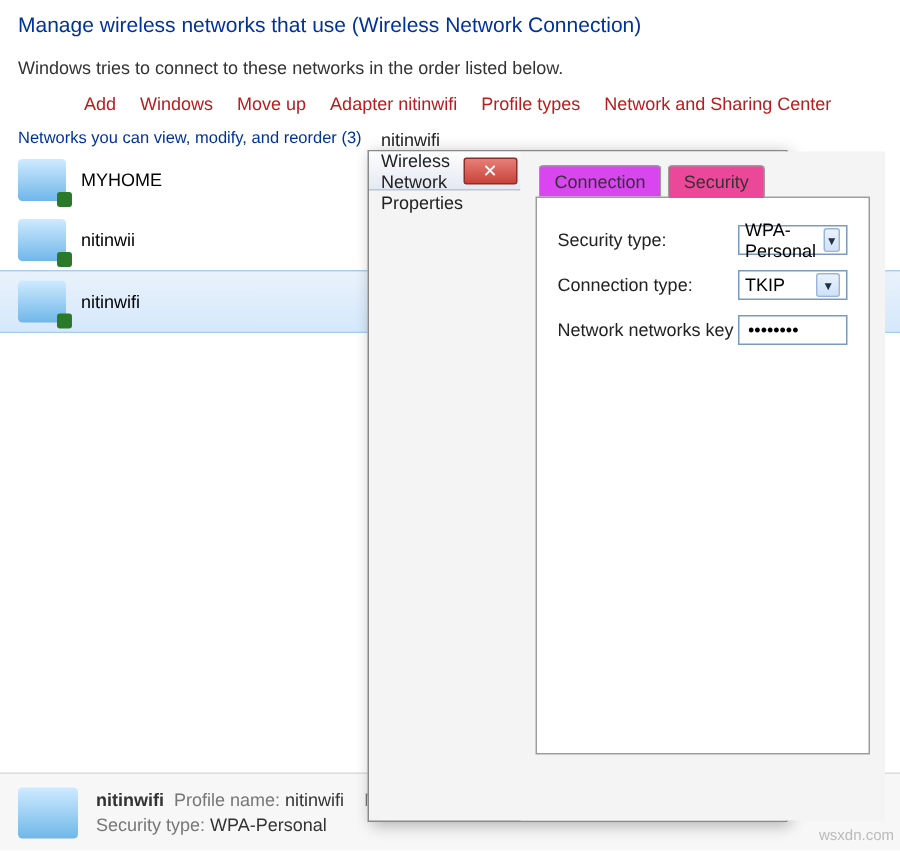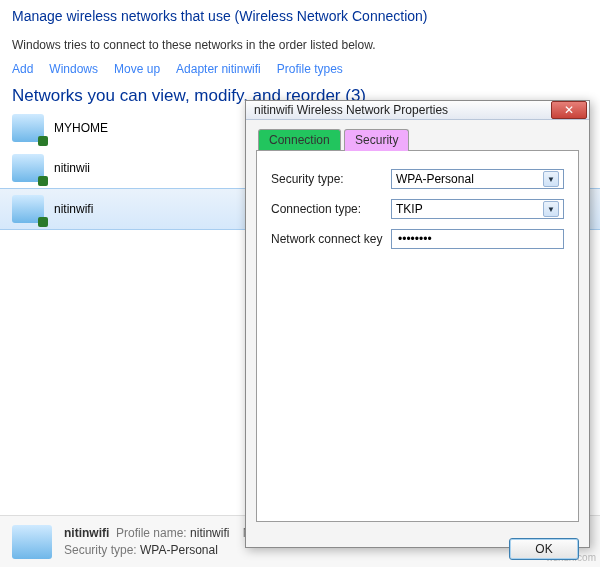--- a/index.html
+++ b/index.html
@@ -1,45 +1,45 @@
 <!DOCTYPE html>
 <html><head>
 <meta charset="utf-8">
 <style>
   * { box-sizing: border-box; font-family: "Segoe UI", Tahoma, sans-serif; font-size: 12px; }
   body { margin: 0; width: 600px; height: 567px; background: #fff; overflow: hidden; position: relative; }
   .header { padding: 8px 12px 4px; }
   .title { color: #003399; font-size: 14px; }
   .subtitle { color: #333; margin-top: 14px; }
-  .toolbar { padding: 6px 12px; display: flex; gap: 16px; color: #3b82f6; }
+  .toolbar { padding: 6px 12px; display: flex; gap: 16px; color: #b91c1c; margin-left: 44px; }
   .toolbar span { cursor: pointer; }
-  .section-label { color: #003399; padding: 4px 12px 2px; font-size: 17px; }
+  .section-label { color: #003399; padding: 4px 12px 2px; font-size: 11px; }
   .net-list { }
   .net-row { display: flex; align-items: center; gap: 10px; padding: 6px 12px; }
   .net-row.selected { background: linear-gradient(#e9f2fb,#d5e8fb); border: 1px solid #a7cdf0; border-left: none; border-right: none; }
   .net-icon { width: 32px; height: 28px; background: linear-gradient(#cfeaff,#6fb7e9); border-radius: 3px; position: relative; }
   .net-icon::after { content:""; position:absolute; right:-4px; bottom:-4px; width:10px; height:10px; background:#2a7a2a; border-radius:2px; }
   .net-name { color: #000; }
   .detail-bar { position: absolute; left: 0; right: 0; bottom: 0; height: 52px; border-top: 1px solid #ddd; background: #f7f7f7; display: flex; align-items: center; padding: 0 12px; gap: 12px; }
   .detail-icon { width: 40px; height: 34px; background: linear-gradient(#cfeaff,#6fb7e9); border-radius: 3px; }
   .detail-name { font-weight: bold; color: #333; }
   .detail-grid { color: #666; line-height: 1.4; }
   .detail-grid .lbl { color: #777; }
   .detail-grid .val { color: #333; }
   .watermark { position:absolute; right:4px; bottom:4px; color:#bbb; font-size:10px; }
 
   
-  .dialog { position: absolute; left: 245px; top: 100px; width: 345px; height: 448px; background: #f4f4f4; border: 1px solid #8a8a8a; box-shadow: 2px 2px 10px rgba(0,0,0,.3); display:flex; flex-direction:column; }
+  .dialog { position: absolute; left: 245px; top: 100px; width: 280px; height: 448px; background: #f4f4f4; border: 1px solid #8a8a8a; box-shadow: 2px 2px 10px rgba(0,0,0,.3); display:flex; flex-direction:row; }
   .dlg-title { height: 26px; background: linear-gradient(#fdfdfd,#e4e9f2); display:flex; align-items:center; padding:0 2px 0 8px; color:#222; border-bottom:1px solid #b9c6d9; }
   .dlg-title-text { flex:1; font-size:12px; }
   .dlg-close { width:36px; height:18px; background: linear-gradient(#e67f78,#c8433a); border:1px solid #8b2e27; border-radius:2px; color:#fff; display:flex; align-items:center; justify-content:center; cursor:pointer; font-size:10px; line-height:1; }
   .dlg-body { flex:1; padding: 8px 10px; background:#f4f4f4; }
   .tabs { position:relative; height:22px; margin-left:2px; }
-  .tab { display:inline-block; padding:3px 10px 4px; border:1px solid #9c9c9c; border-bottom:none; background:#22c55e; color:#333; border-radius:3px 3px 0 0; position:relative; top:1px; cursor:pointer; }
-  .tab.active { background:#f0abfc; border-color:#9c9c9c; z-index:2; }
+  .tab { display:inline-block; padding:3px 10px 4px; border:1px solid #9c9c9c; border-bottom:none; background:#d946ef; color:#333; border-radius:3px 3px 0 0; position:relative; top:1px; cursor:pointer; }
+  .tab.active { background:#ec4899; border-color:#9c9c9c; z-index:2; }
   .tab-panel { border:1px solid #9c9c9c; background:#fff; height: 372px; padding: 18px 14px; position:relative; }
   .form-row { display:flex; align-items:center; margin-bottom:10px; }
   .form-row label { width: 120px; color:#222; }
   .select, .text { flex:1; border:1px solid #7a9ac0; background:#fff; height:20px; padding:1px 4px; display:flex; align-items:center; justify-content:space-between; }
   .select .arrow { width:16px; height:16px; background: linear-gradient(#eaf2fb,#cfe2f7); border:1px solid #9ab5d6; border-radius:2px; display:flex; align-items:center; justify-content:center; font-size:8px; color:#234; }
   .text input { border:none; outline:none; width:100%; font-size:12px; }
   .show-row { display:flex; align-items:center; margin-left:120px; gap:6px; color:#222; margin-top:4px;}
   .shield { width:14px; height:14px; display:inline-block; color:#e0a000;}
   .chk { width:13px; height:13px; border:1px solid #7a9ac0; background:#fff; }
   .dlg-buttons { display:flex; justify-content:flex-end; gap:8px; padding:8px 10px 10px; }
@@ -53,20 +53,21 @@
   <div class="title">Manage wireless networks that use (Wireless Network Connection)</div>
   <div class="subtitle">Windows tries to connect to these networks in the order listed below.</div>
 </div>
 
 <div class="toolbar">
   <span>Add</span>
   <span>Windows</span>
   <span>Move up</span>
   <span>Adapter nitinwifi</span>
   <span>Profile types</span>
+  <span>Network and Sharing Center</span>
 </div>
 
 <div class="section-label">Networks you can view, modify, and reorder (3)</div>
 
 <div class="net-list">
   <div class="net-row">
     <div class="net-icon"></div>
     <div class="net-name">MYHOME</div>
   </div>
   <div class="net-row">
@@ -119,21 +120,21 @@
         </div>
       </div>
       <div class="form-row">
         <label>Connection type:</label>
         <div class="select">
           <span>TKIP</span>
           <span class="arrow">▼</span>
         </div>
       </div>
       <div class="form-row">
-        <label>Network connect key</label>
+        <label>Network networks key</label>
         <div class="text">
           <input type="text" value="••••••••" style="">
         </div>
       </div>
     </div>
   </div>
   <div class="dlg-buttons">
     <button class="btn default">OK</button>
   </div>
 </div>

